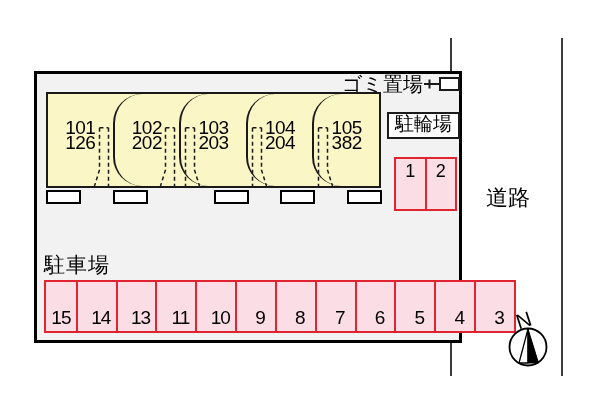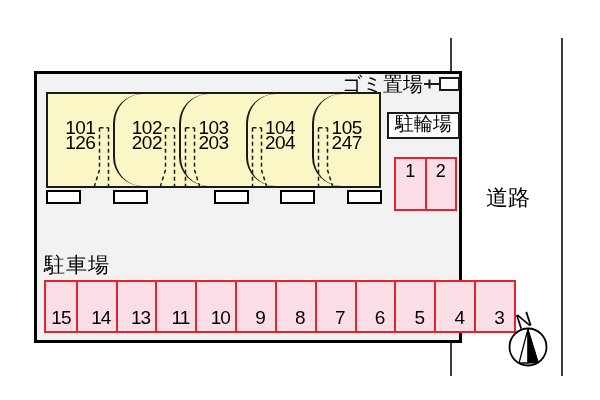--- a/index.html
+++ b/index.html
@@ -137,21 +137,21 @@
         </div>
         <svg class="stairs" width="18" height="59" viewBox="0 0 18 59">
           <path d="M2.5 .75 H11.5 M2.5 .75 V59 M11.5 .75 V43 L16.5 59" fill="none" stroke="#1a1a1a" stroke-width="1.5" stroke-dasharray="4 3"></path>
         </svg>
         <div class="porch"></div>
       </div>
 
       <div class="unit">
         <div class="unit-label">
           <div>105</div>
-          <div>247</div>
+          <div>382</div>
         </div>
         <svg class="stairs" width="18" height="59" viewBox="0 0 18 59">
           <path d="M2.5 .75 H11.5 M2.5 .75 V59 M11.5 .75 V43 L16.5 59" fill="none" stroke="#1a1a1a" stroke-width="1.5" stroke-dasharray="4 3"></path>
         </svg>
         <div class="porch"></div>
       </div>
 
     </div>
 
     <div class="bike-box">

